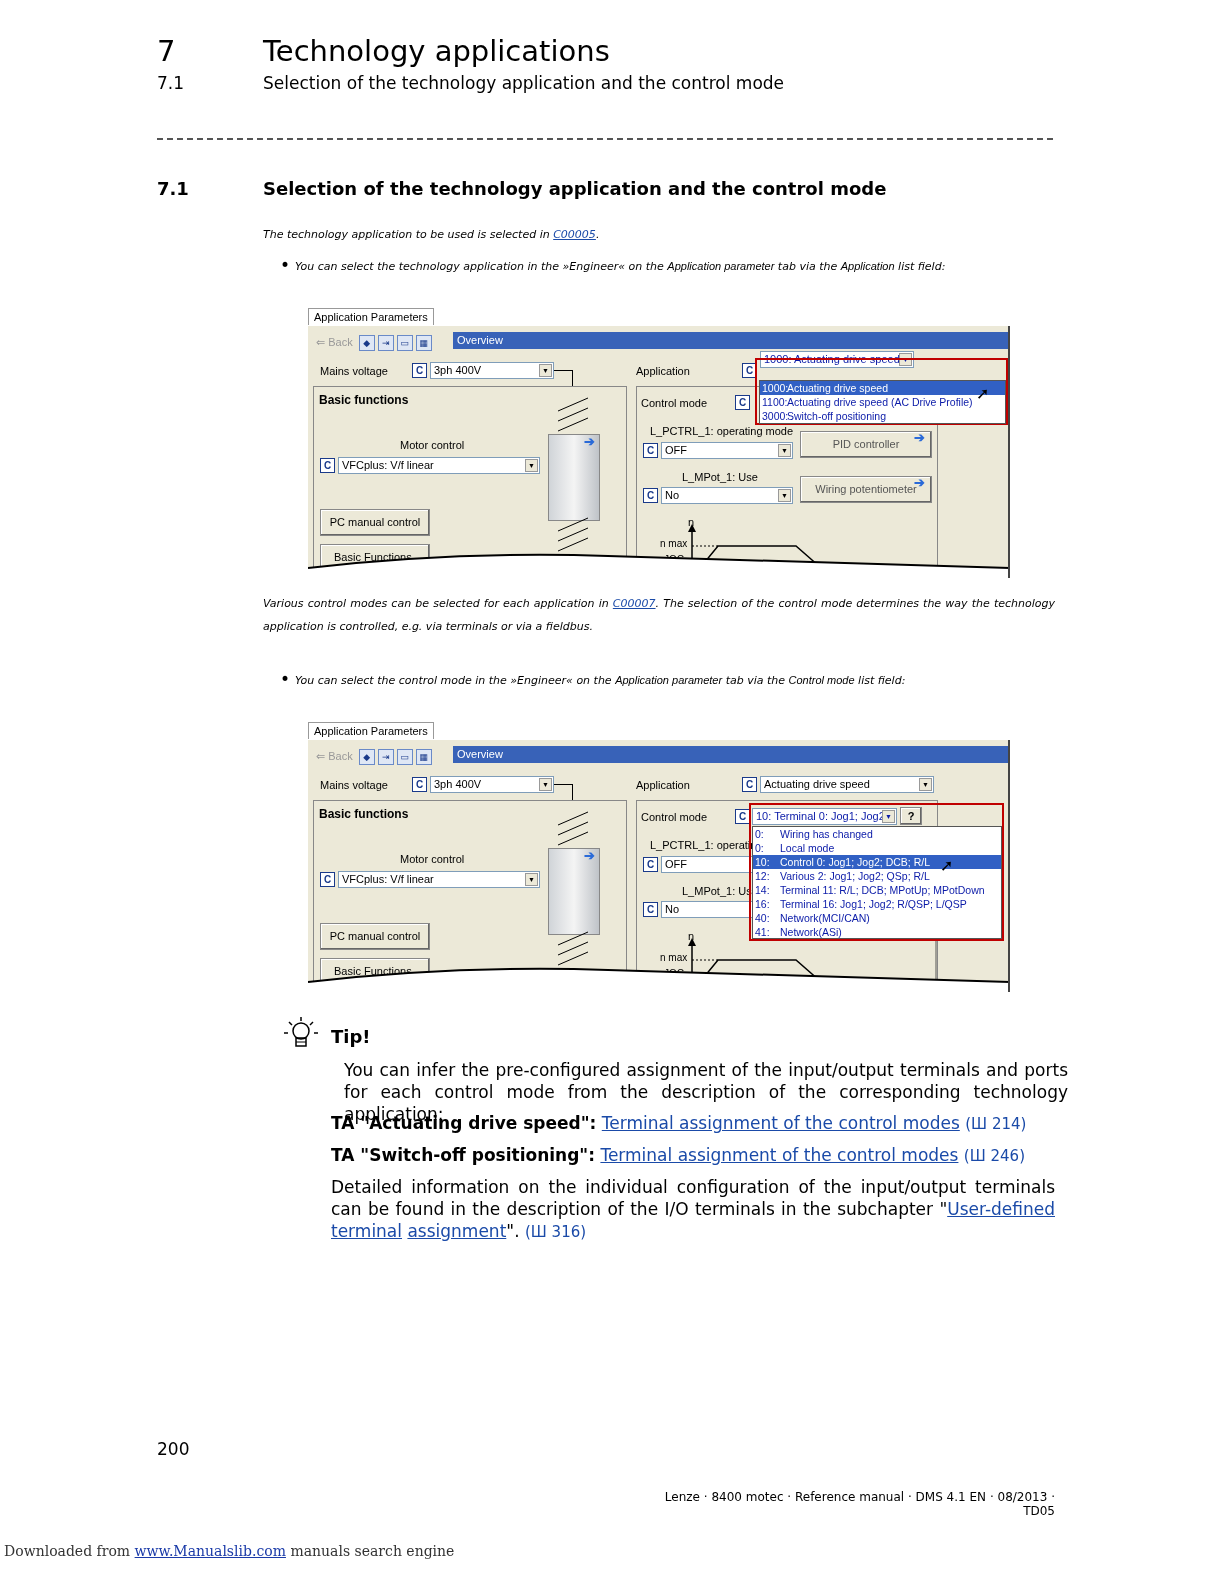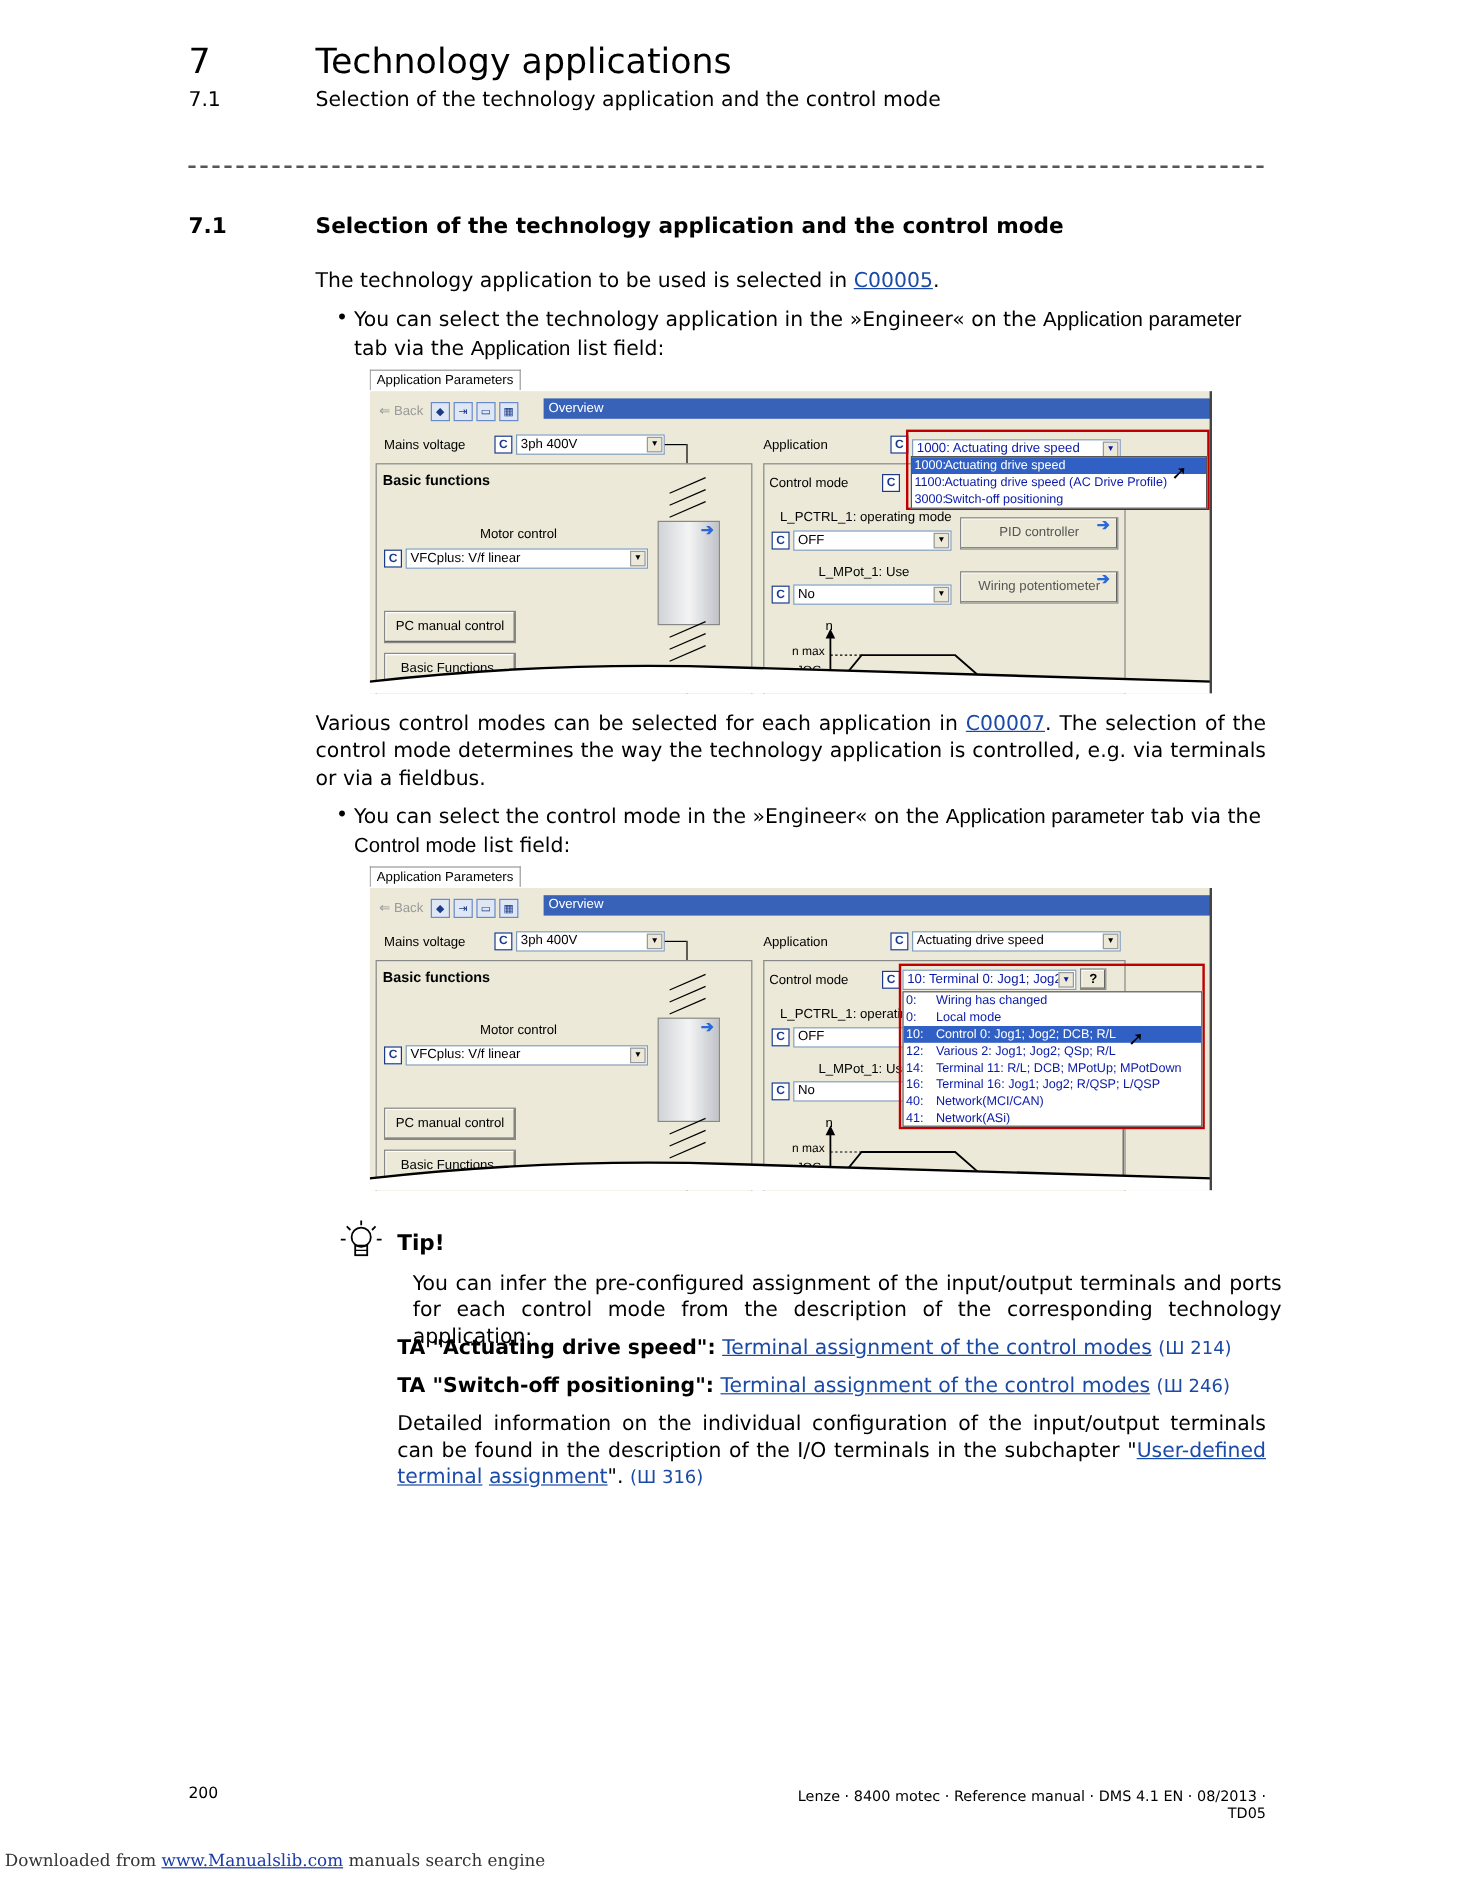--- a/index.html
+++ b/index.html
@@ -10,21 +10,21 @@
   
   .chap-num { left: 157px; top: 34px; font-size: 29px; }
   .chap-title { left: 263px; top: 34px; font-size: 29px; }
   .sub-num { left: 157px; top: 73px; font-size: 17px; }
   .sub-title { left: 263px; top: 73px; font-size: 17px; }
   .dash-rule { left: 157px; top: 138px; width: 896px; height: 0; border-top: 2px dashed #555; }
 
   .sec-num { left: 157px; top: 178px; font-size: 18px; font-weight: bold; }
   .sec-title { left: 263px; top: 178px; font-size: 18px; font-weight: bold; }
 
-  .para { font-size: 17px; line-height: 23px; }
+  .para { font-size: 11px; line-height: 23px; font-style: italic; }
   .link { color: #1a4aa8; text-decoration: underline; }
   .pref { color: #1a4aa8; font-size: 15px; }
   .bullet { font-size: 17px; }
 
   
   .shot { position: absolute; background: #ece9d8; font-family: "Liberation Sans", sans-serif; font-size: 11px; overflow: hidden; }
   .tab { position: absolute; background: #fff; border: 1px solid #999; border-bottom: none; padding: 2px 5px; font-size: 11px; }
   .navbar { position: absolute; font-size: 11px; color: #999; }
   .navbtn { display: inline-block; width: 14px; height: 14px; border: 1px solid #6a8ac8; background: #dfe7f5; vertical-align: middle; margin-left: 3px; text-align: center; font-size: 9px; color: #1a3a8a; line-height: 14px; }
   .overview { position: absolute; background: #3862b8; color: #fff; padding: 2px 4px; font-size: 11px; height: 17px; box-sizing: border-box; }
@@ -41,21 +41,21 @@
   .dd-item .code { width: 25px; display: inline-block; }
   .dd-item.sel { background: #3160c4; color: #fff; }
   .device { position: absolute; background: linear-gradient(90deg, #d0d4d8, #f4f4f4 50%, #bfc3c8); border: 1px solid #888; }
   .wave { position: absolute; left: 0; width: 100%; }
 
   
   .tip-title { left: 331px; top: 1026px; font-size: 18px; font-weight: bold; }
   .tip-para { left: 331px; width: 724px; font-size: 17px; line-height: 22px; text-align: justify; }
 
   
-  .page-num { left: 157px; top: 1487px; font-size: 13px; }
+  .page-num { left: 157px; top: 1439px; font-size: 17px; }
   .footer-ref { left: 640px; top: 1490px; font-size: 12px; width: 415px; text-align: right; }
   .dl-line { left: 4px; top: 1543px; font-family: "DejaVu Serif", serif; font-size: 14px; color: #333; }
   .dl-line .link { color: #1a3aa8; }
 </style>
 </head>
 <body>
 
 <div class="abs chap-num">7</div>
 <div class="abs chap-title">Technology applications</div>
 <div class="abs sub-num">7.1</div>
@@ -84,21 +84,21 @@
   <div class="overview" style="left:145px; top:26px; width:557px;">Overview</div>
 
   <div class="lbl" style="left:12px; top:59px;">Mains voltage</div>
   <div class="cbtn" style="left:104px; top:57px;">C</div>
   <div class="combo" style="left:122px; top:56px; width:124px;"><span>3ph 400V</span><span class="arrow">▼</span></div>
   <div style="position:absolute; left:246px; top:64px; width:18px; border-top:1px solid #000;"></div>
   <div style="position:absolute; left:264px; top:64px; height:210px; border-left:1px solid #000;"></div>
 
   <div class="lbl" style="left:328px; top:59px;">Application</div>
   <div class="cbtn" style="left:434px; top:57px;">C</div>
-  <div class="combo" style="left:452px; top:60px; width:174px; color:#0a1aa8;"><span>1000:  Actuating drive speed</span><span class="arrow">▼</span></div>
+  <div class="combo" style="left:452px; top:45px; width:154px; color:#0a1aa8;"><span>1000:  Actuating drive speed</span><span class="arrow">▼</span></div>
 
   <div class="gbox" style="left:5px; top:80px; width:312px; height:200px;"></div>
   <div class="lbl" style="left:11px; top:87px; font-weight:bold; font-size:12px;">Basic functions</div>
   <div class="lbl" style="left:92px; top:133px;">Motor control</div>
   <div class="cbtn" style="left:12px; top:152px;">C</div>
   <div class="combo" style="left:30px; top:151px; width:202px;"><span>VFCplus: V/f linear</span><span class="arrow">▼</span></div>
   <div class="device" style="left:240px; top:128px; width:50px; height:85px;"></div>
   <div class="bluearrow" style="left:276px; top:128px;">➔</div>
   <div class="pbtn" style="left:12px; top:203px; width:110px; height:27px; line-height:25px;">PC manual control</div>
   <div class="pbtn" style="left:12px; top:238px; width:110px; height:27px; line-height:25px; text-align:left; padding-left:13px;">Basic Functions</div>

